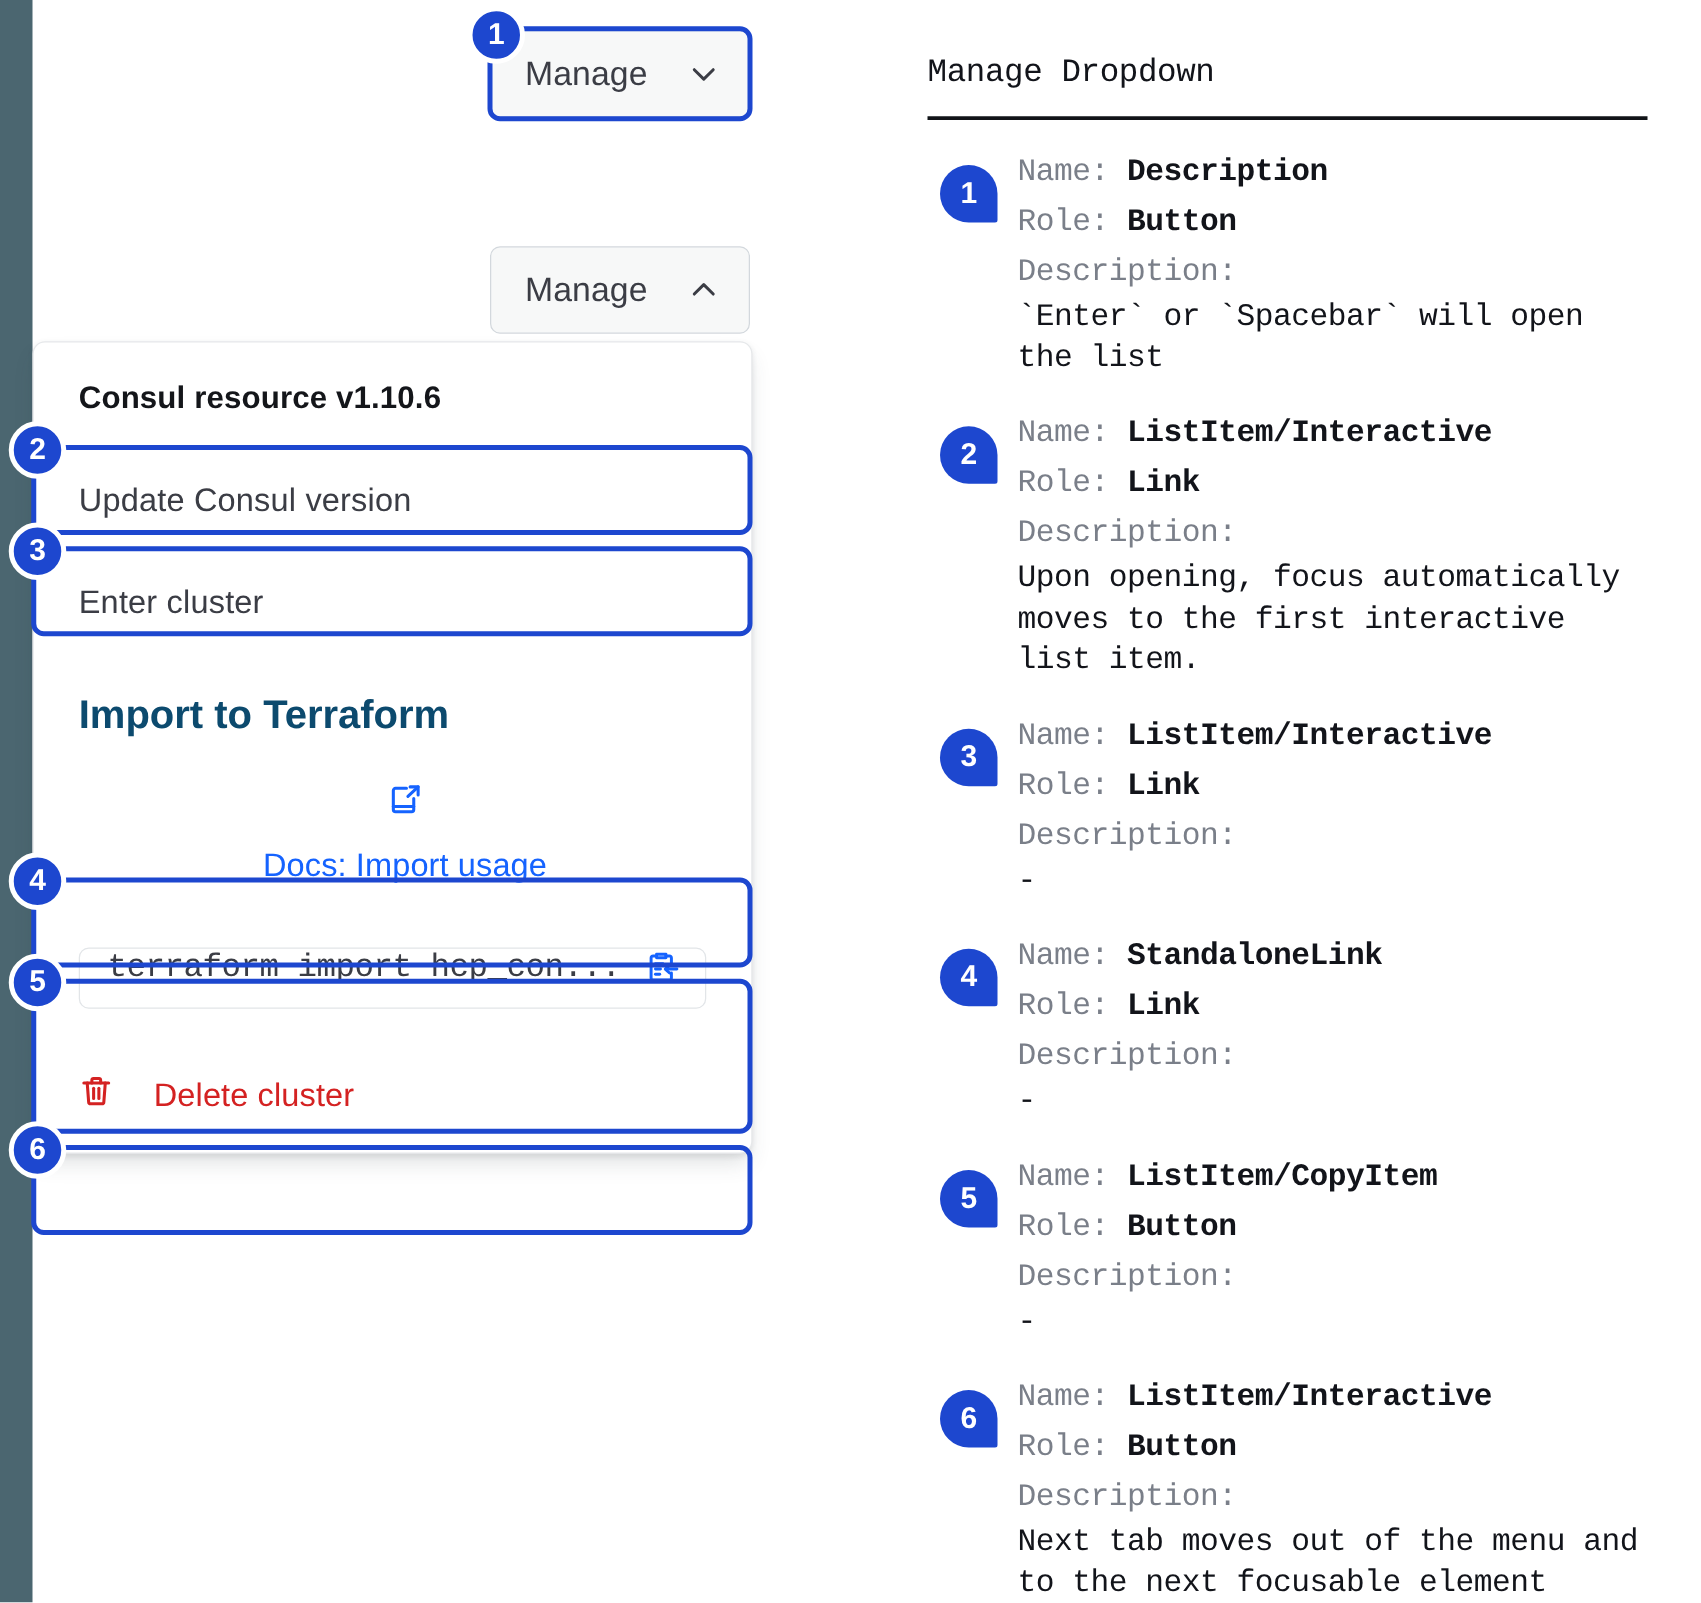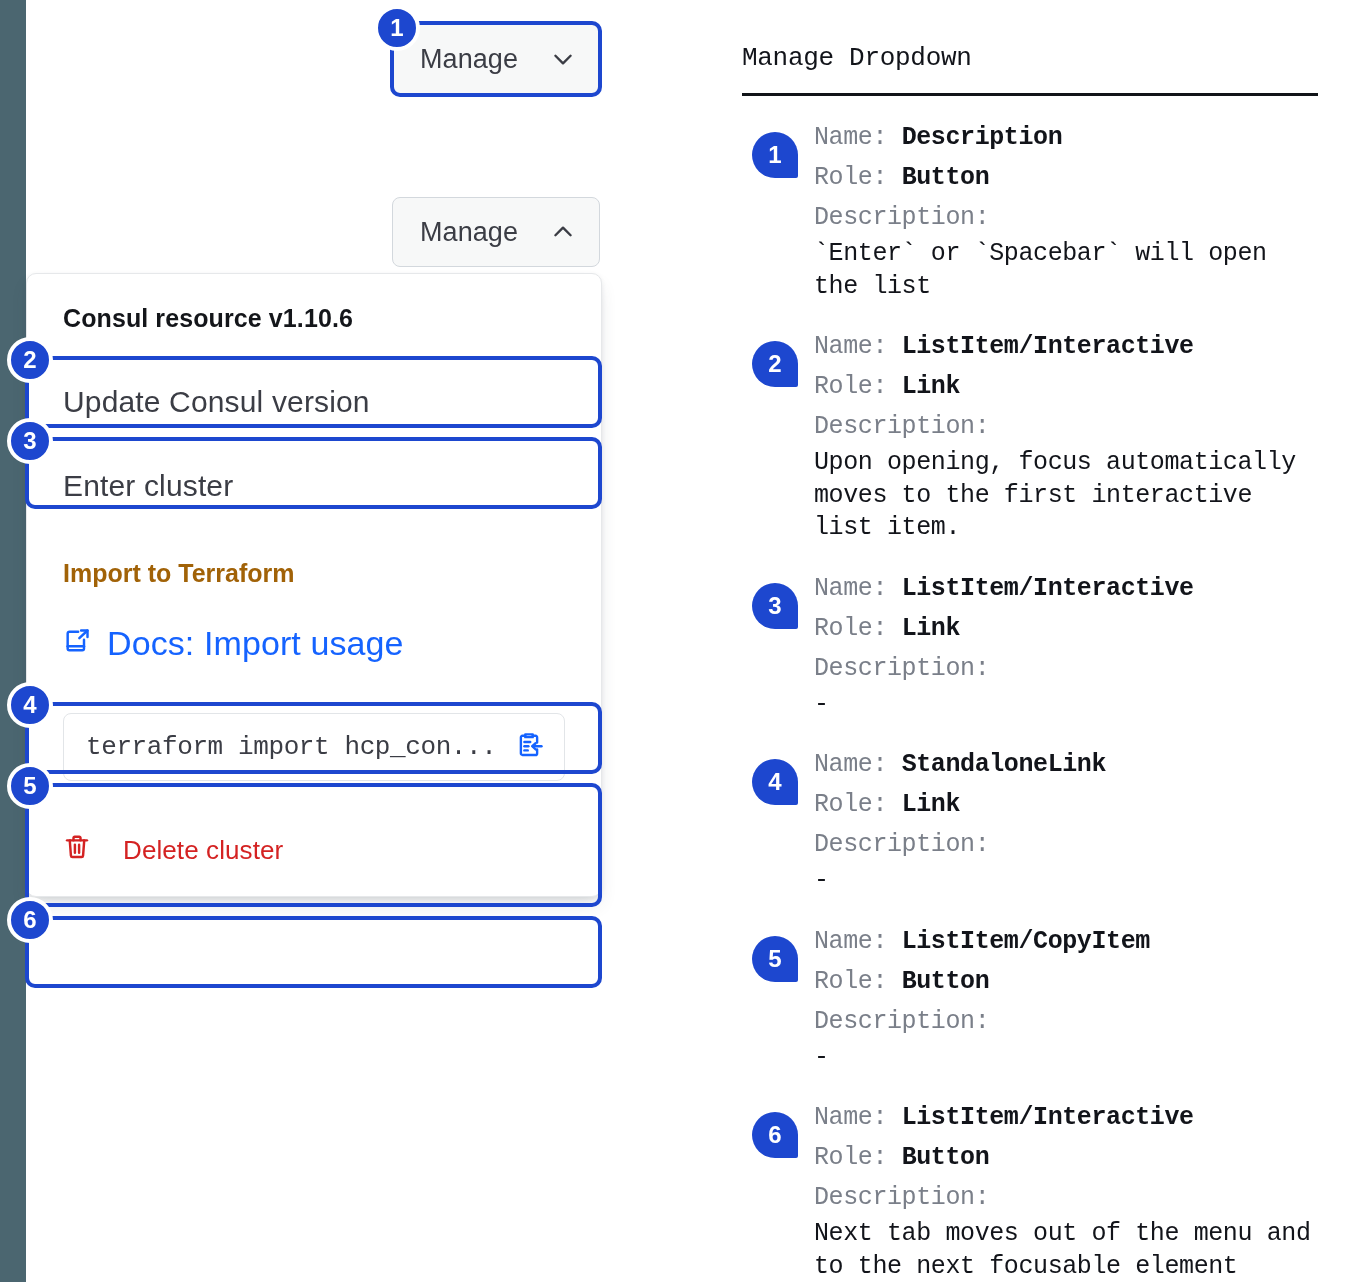--- a/index.html
+++ b/index.html
@@ -45,44 +45,45 @@
     border: 1px solid #e6e8ea;
     border-radius: 10px;
     box-shadow: 0 10px 18px -4px rgba(60,70,80,.17), 0 2px 4px rgba(60,70,80,.10);
   }
   .dd-header {
     font-size: 25px; font-weight: bold; color: #14161a;
     padding: 30px 36px 28px 36px;
     letter-spacing: .1px;
   }
   .dd-row {
-    font-size: 30px; color: #3b3d45;
+    font-size: 26px; color: #3b3d45;
     padding: 24px 36px 26px 36px;
     letter-spacing: .15px;
     display: flex; align-items: center; gap: 16px;
   }
   .dd-section-title {
-    font-size: 25px; font-weight: bold; color: #a16207;
+    font-size: 32px; font-weight: bold; color: #0c4a6e;
     padding: 30px 36px 14px 36px;
   }
   .dd-section-body {
     font-size: 25px; color: #656a76; line-height: 1.44;
     padding: 0 36px 18px 36px;
   }
   .dd-link {
-    font-size: 34px; color: #1563ff;
+    font-size: 26px; color: #1563ff;
     padding: 22px 16px 24px 36px;
     display: flex; align-items: center; gap: 16px;
     letter-spacing: .1px;
+    flex-direction: column;
   }
   .dd-copy-wrap { padding: 26px 36px 28px 36px; }
   .copy-field {
     border: 1px solid #e2e5e8; border-radius: 8px;
-    height: 68px;
-    display: flex; align-items: center; justify-content: space-between;
+    height: 49px;
+    display: flex; justify-content: space-between;
     padding: 0 20px 0 22px;
     background: #fff;
   }
   .copy-text {
     font-family: "Liberation Mono", "DejaVu Sans Mono", monospace;
     font-size: 26px; color: #3b3d45; letter-spacing: -.4px;
   }
   .dd-delete {
     font-size: 26px; color: #d42222;
     padding: 24px 36px 28px 36px;

